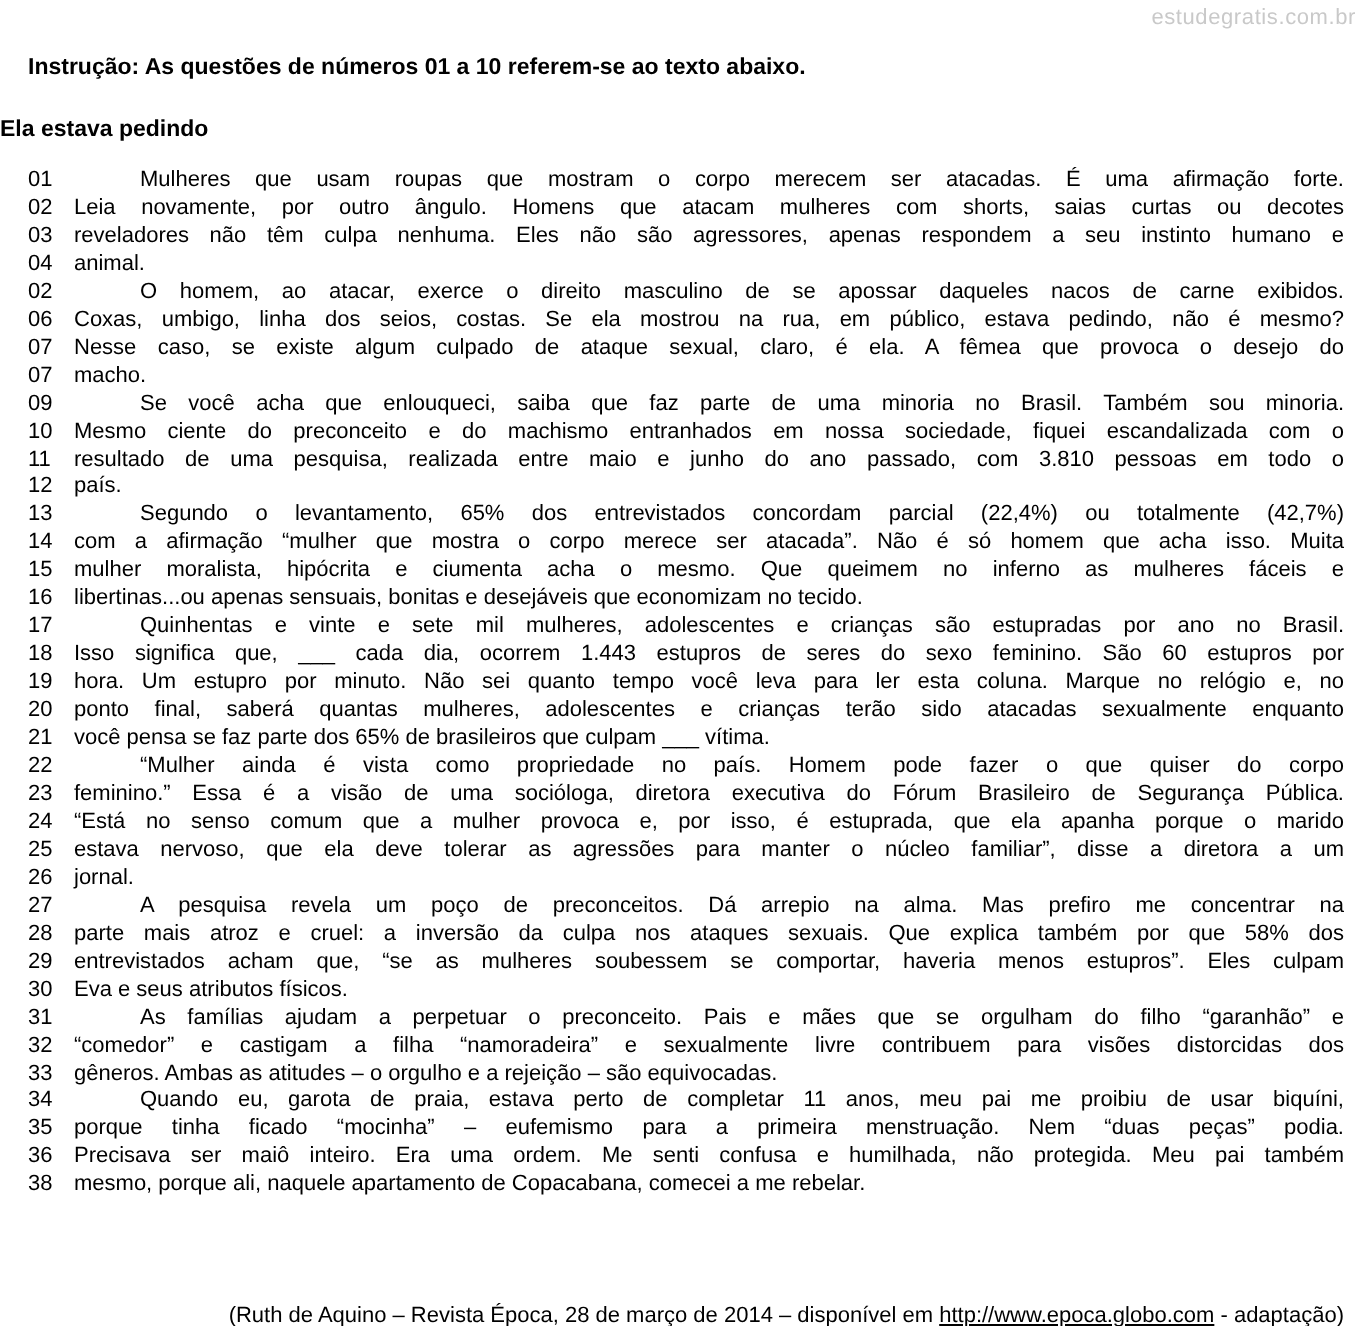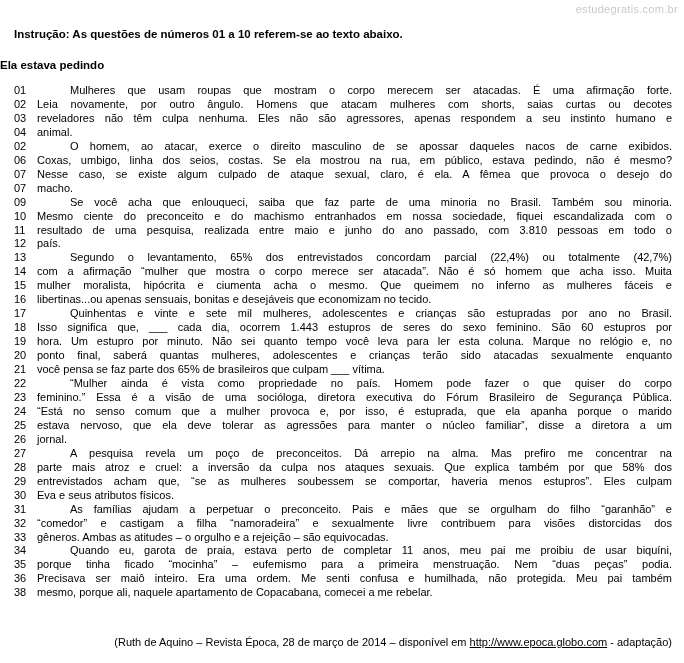--- a/index.html
+++ b/index.html
@@ -59,21 +59,21 @@
   }
   .content.fill {
     text-align: justify;
     text-align-last: justify;
   }
   .content.first {
     text-indent: 33px;
   }
   .footer {
     position: absolute;
-    top: 636px;
+    top: 652px;
     right: 12px;
     font-size: 11px;
     white-space: nowrap;
   }
   .footer .url {
     text-decoration: underline;
     color: #000000;
   }
 </style>
 </head>

